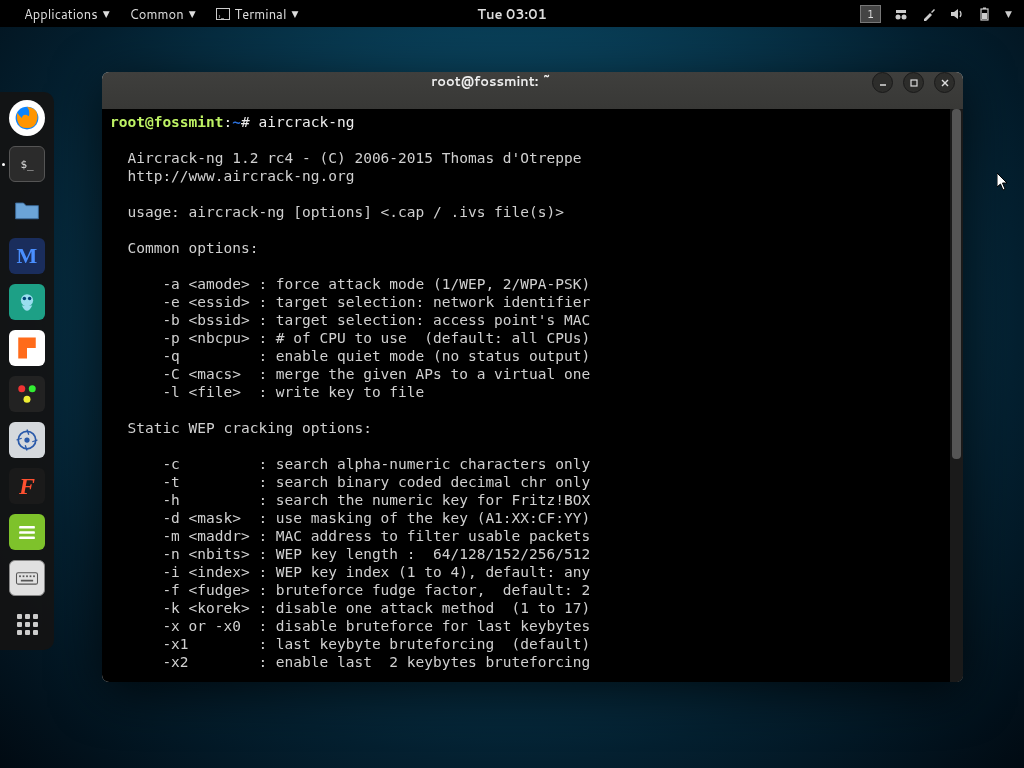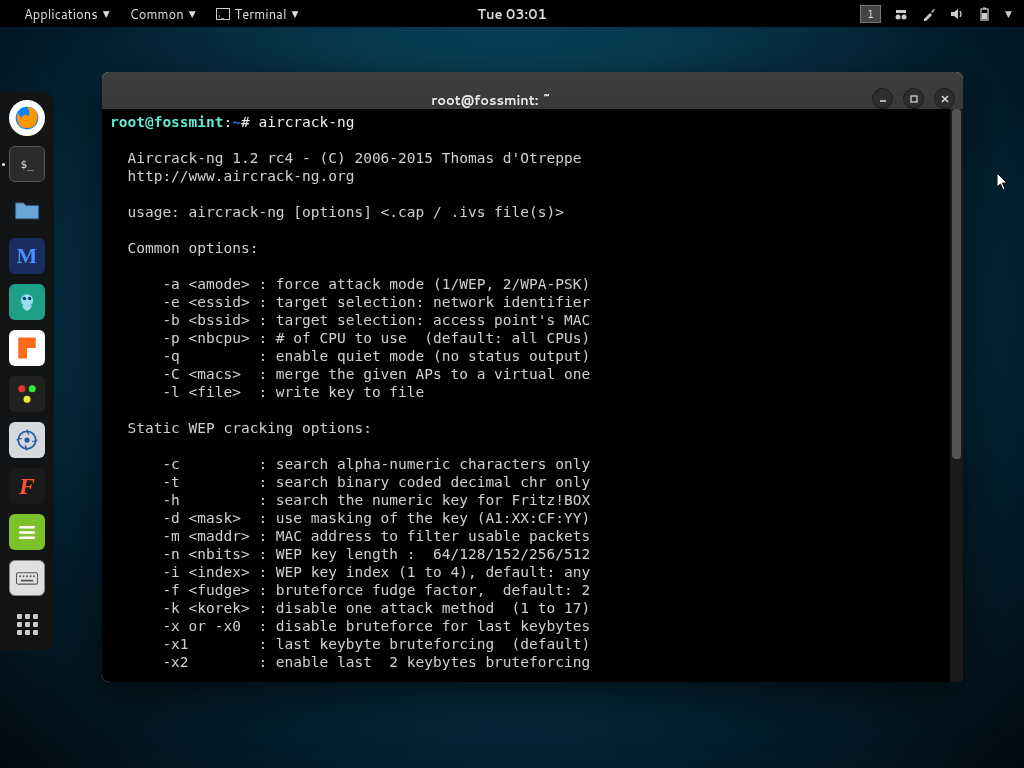--- a/index.html
+++ b/index.html
@@ -86,21 +86,21 @@
   border-radius: 7px;
   box-shadow: 0 10px 50px rgba(0,0,0,0.7);
   display: flex;
   flex-direction: column;
   overflow: hidden;
 }
 .titlebar {
   height: 37px;
   background: linear-gradient(#3f3f3d, #383836);
   display: flex;
-  align-items: flex-end;
+  align-items: flex-start;
   padding: 0 8px;
   color: #eee;
   font-size: 13px;
   font-weight: bold;
 }
 .titlebar-title { flex: 1; text-align: center; }
 .win-btns { display: flex; gap: 10px; }
 .win-btn {
   width: 21px; height: 21px;
   border-radius: 50%;
@@ -138,21 +138,21 @@
   background: #555;
   border-radius: 4px;
 }
 pre.term {
   font-family: "DejaVu Sans Mono", "Liberation Mono", monospace;
   font-size: 14.5px;
   line-height: 18px;
   color: #d0d0d0;
   white-space: pre;
 }
-.t-red { color: #5eead4; font-weight: bold; }
+.t-red { color: #bef264; font-weight: bold; }
 .t-blue { color: #2b6fd8; font-weight: bold; }
 .t-white { color: #eee; }
 
 
 .cursor {
   position: absolute;
   right: 14px;
   top: 173px;
   width: 13px;
   height: 19px;

